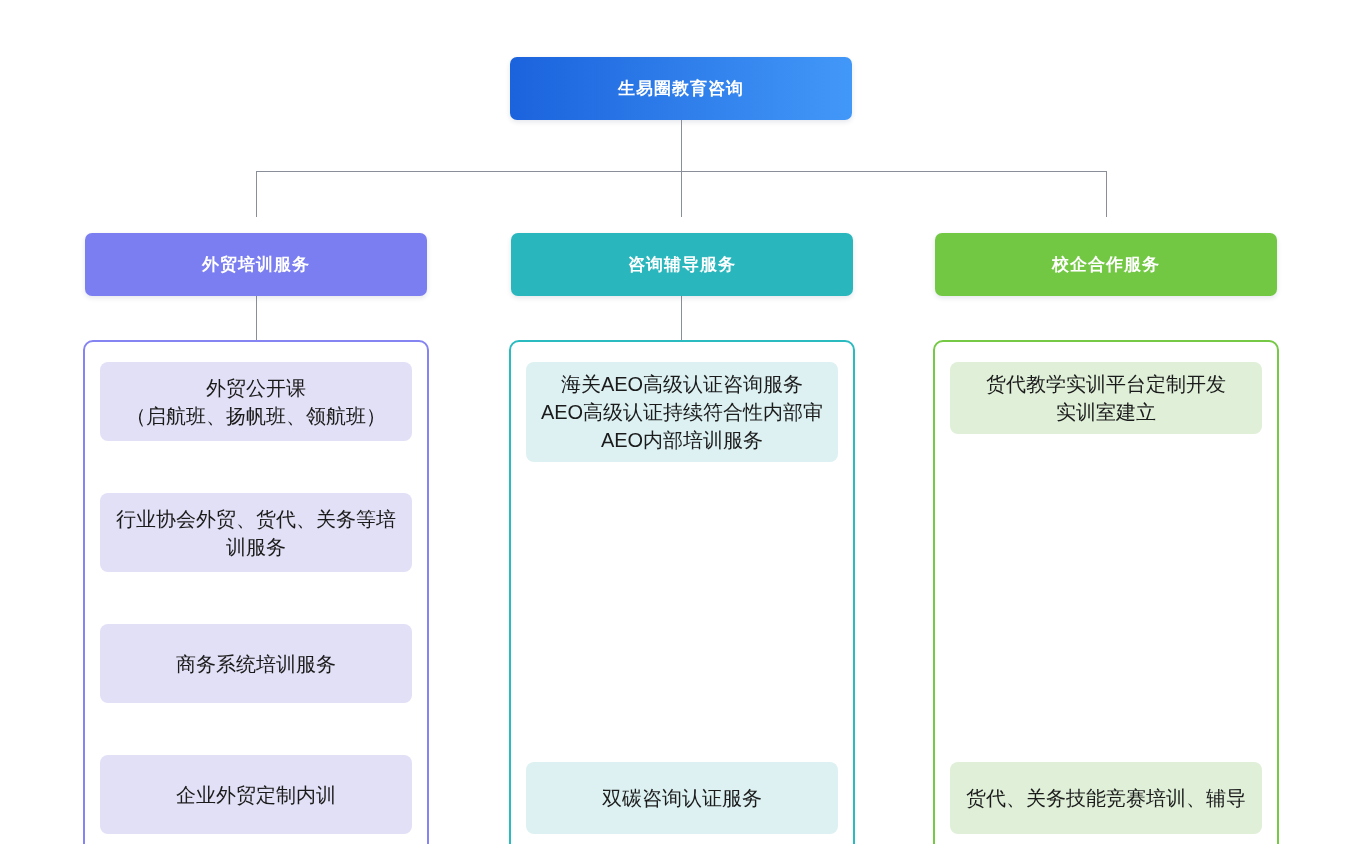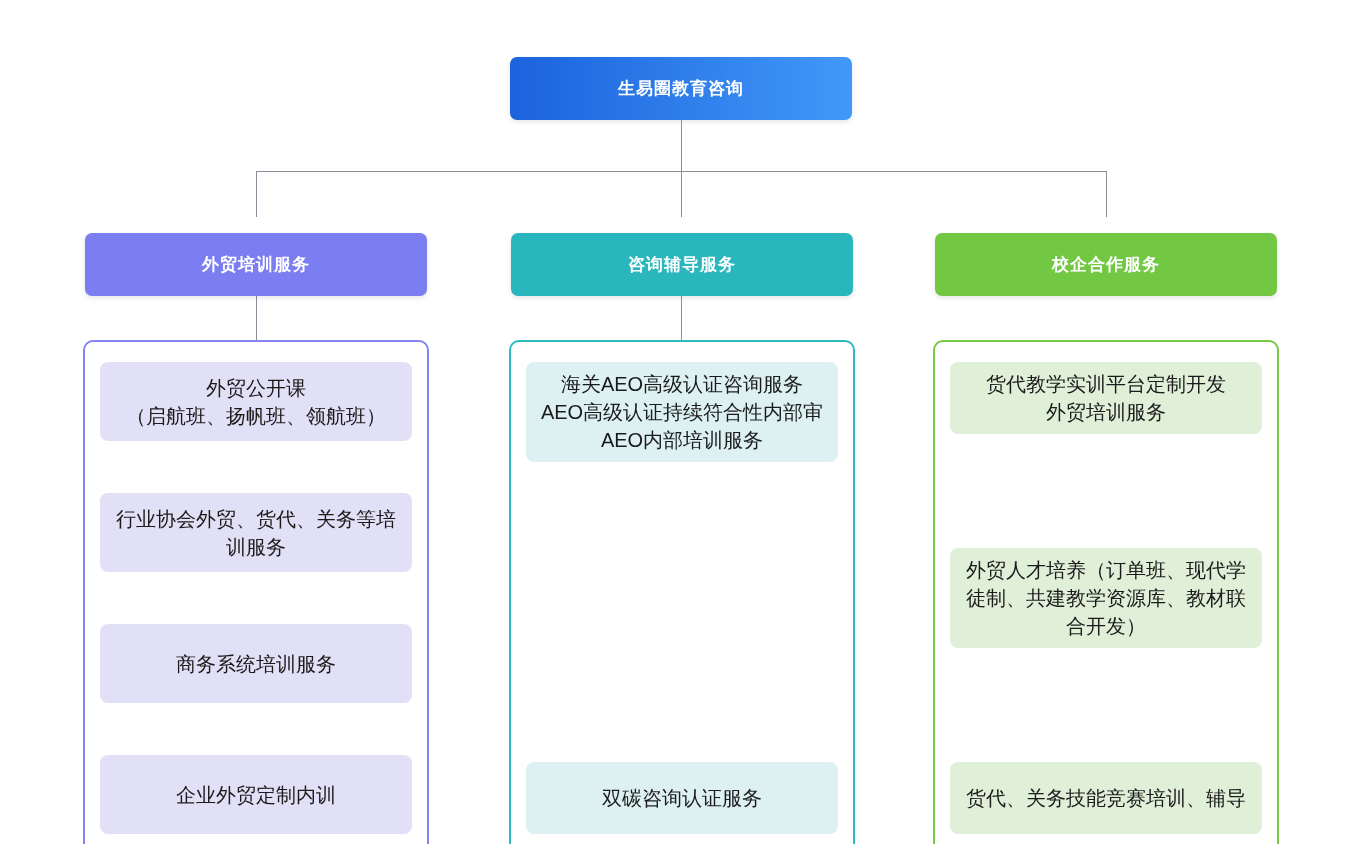--- a/index.html
+++ b/index.html
@@ -148,24 +148,21 @@
     </div>
   </div>
 
   <div class="branch branch-2" style="--hdr-bg: #72c842; --box-border: #76c944; --item-bg: #dfefd8;">
     <div class="node header">
       <span>校企合作服务</span>
     </div>
     <div class="container">
       <div class="item">
           <span>货代教学实训平台定制开发
-外贸培训服务</span>
-        </div>
-      <div class="item">
-          <span>外贸人才培养（订单班、现代学徒制、共建教学资源库、教材联合开发）</span>
+实训室建立</span>
         </div>
       <div class="item">
           <span>货代、关务技能竞赛培训、辅导</span>
         </div>
     </div>
   </div>
 
 </div>
 
 </body></html>

